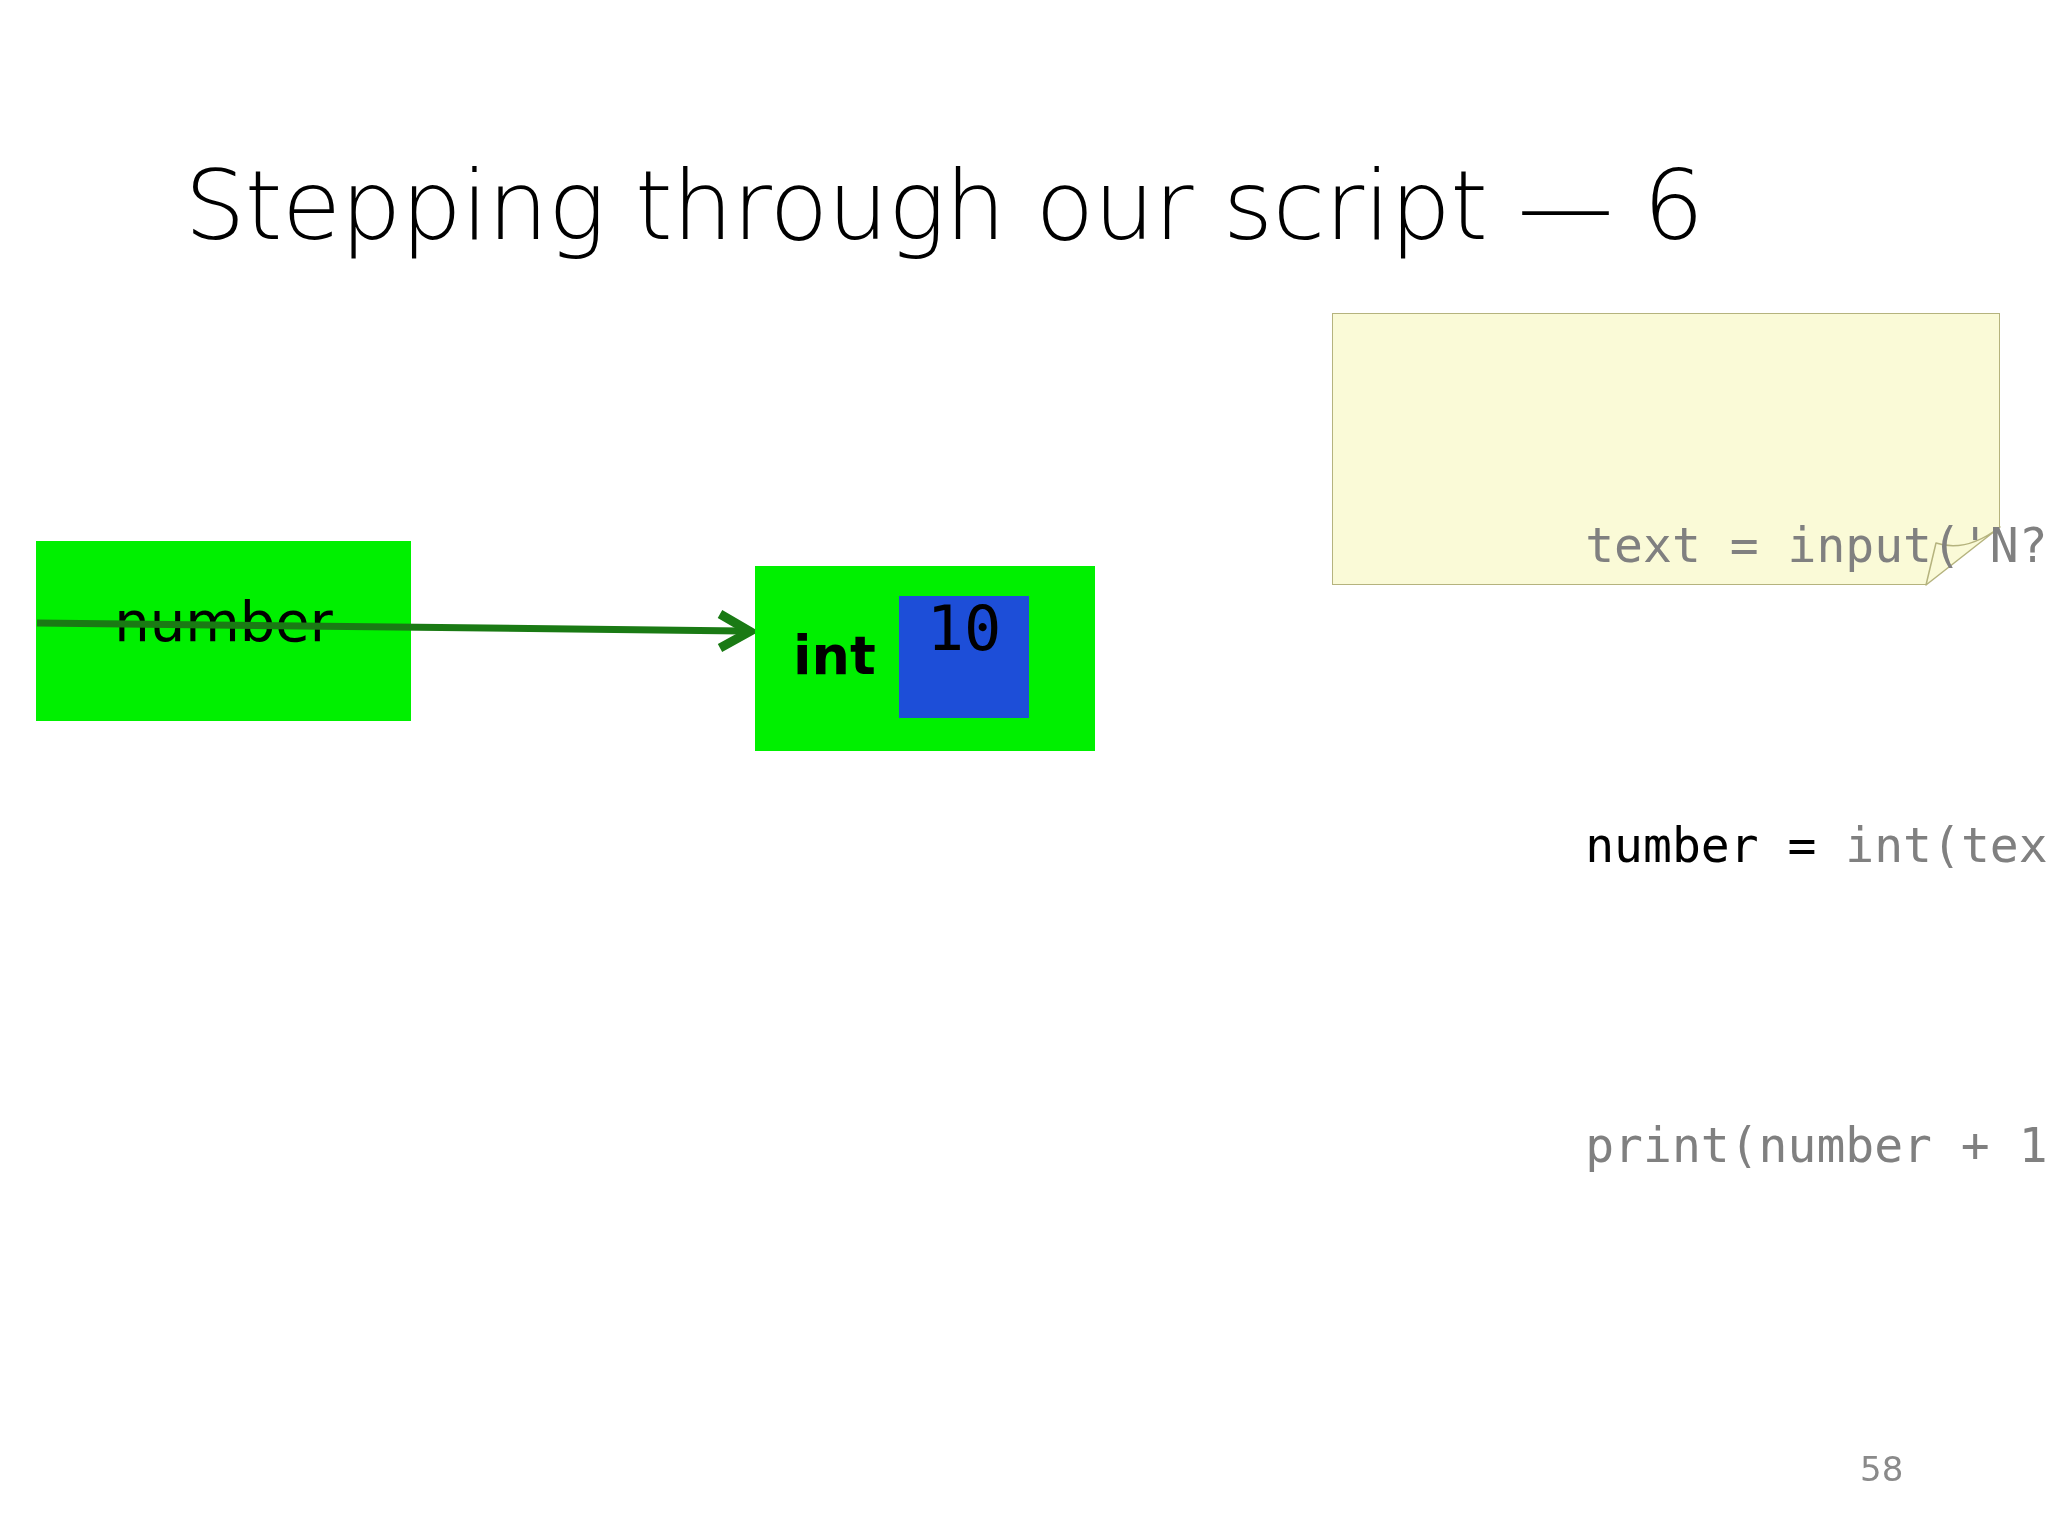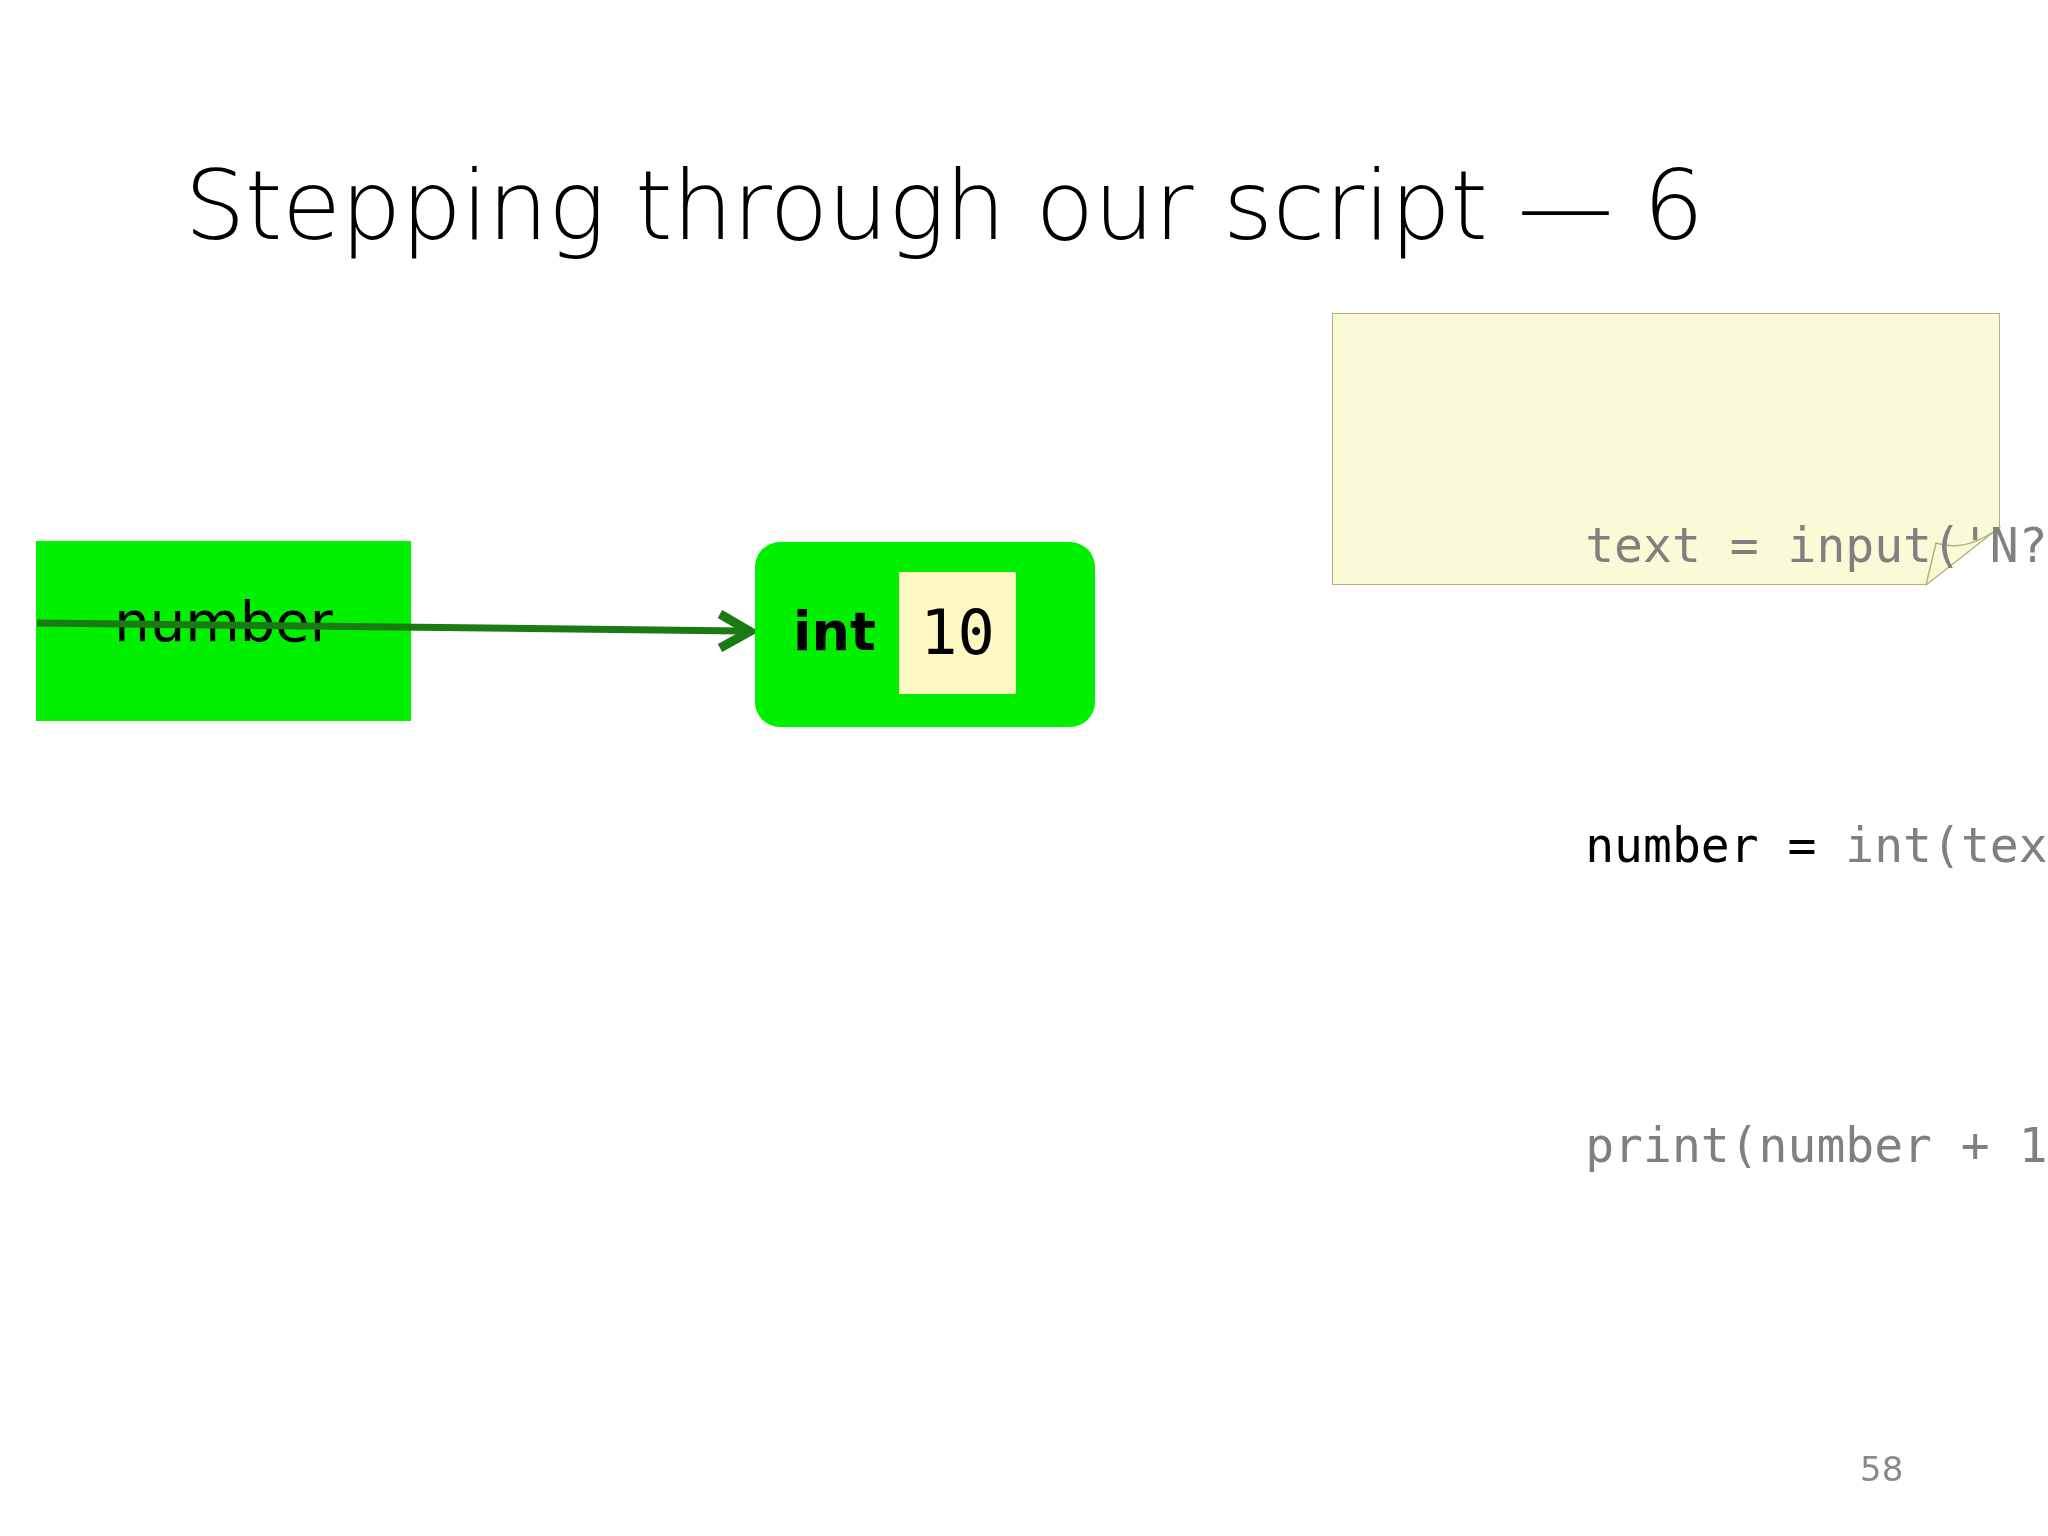--- a/index.html
+++ b/index.html
@@ -99,48 +99,47 @@
     font-family: "DejaVu Sans", sans-serif;
     font-size: 56px;
     line-height: 62px;
     color: #000000;
     white-space: pre;
   }
 
   #obj-box {
     position: absolute;
     left: 755px;
-    top: 542px;
+    top: 566px;
     width: 340px;
     height: 185px;
     background: #00f000;
     display: flex;
     align-items: center;
-    border-radius: 25px;
   }
   #obj-box .type-label {
     position: absolute;
     left: 38px;
     top: 60px;
     font-family: "DejaVu Sans", "Liberation Sans", sans-serif;
     font-weight: bold;
     font-size: 54px;
     line-height: 60px;
     color: #000000;
     white-space: pre;
   }
   #obj-box .value-chip {
     position: absolute;
     left: 144px;
     top: 30px;
-    width: 117px;
+    width: 130px;
     height: 122px;
-    background: #fef9c3;
+    background: #1d4ed8;
     display: flex;
-    align-items: center;
+    align-items: flex-start;
     justify-content: center;
   }
   #obj-box .value-chip .value-text {
     font-family: "DejaVu Sans Mono", "Liberation Mono", monospace;
     font-size: 62px;
     line-height: 66px;
     color: #000000;
     white-space: pre;
   }
 

